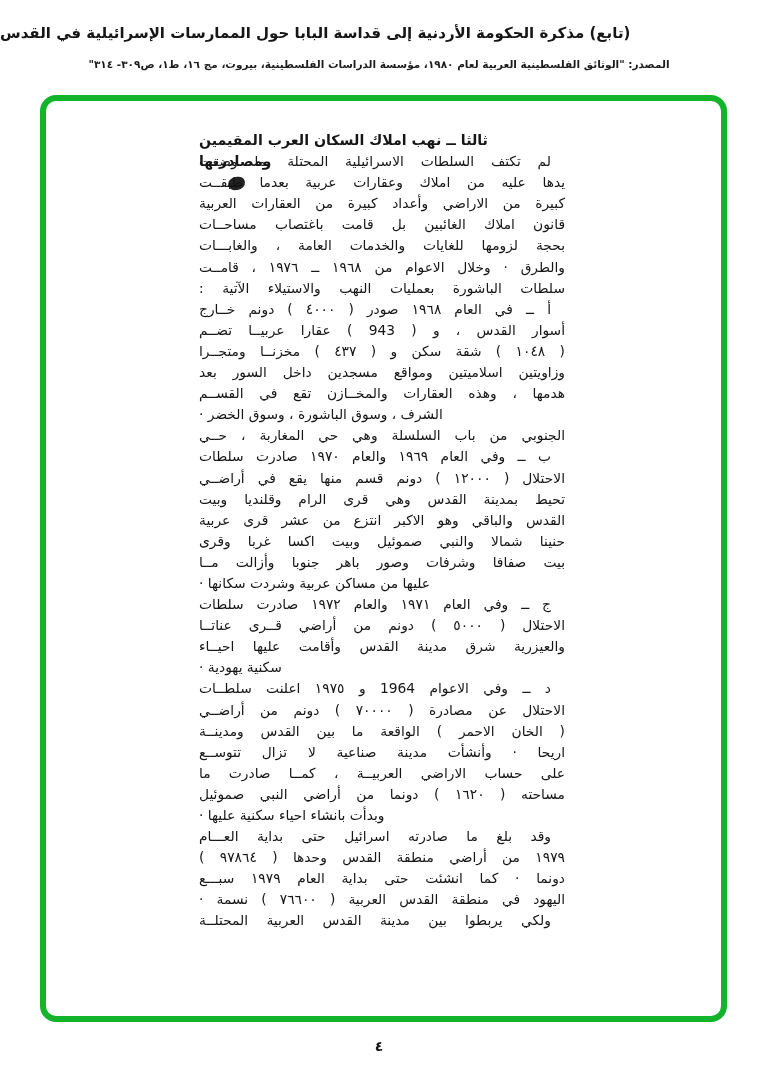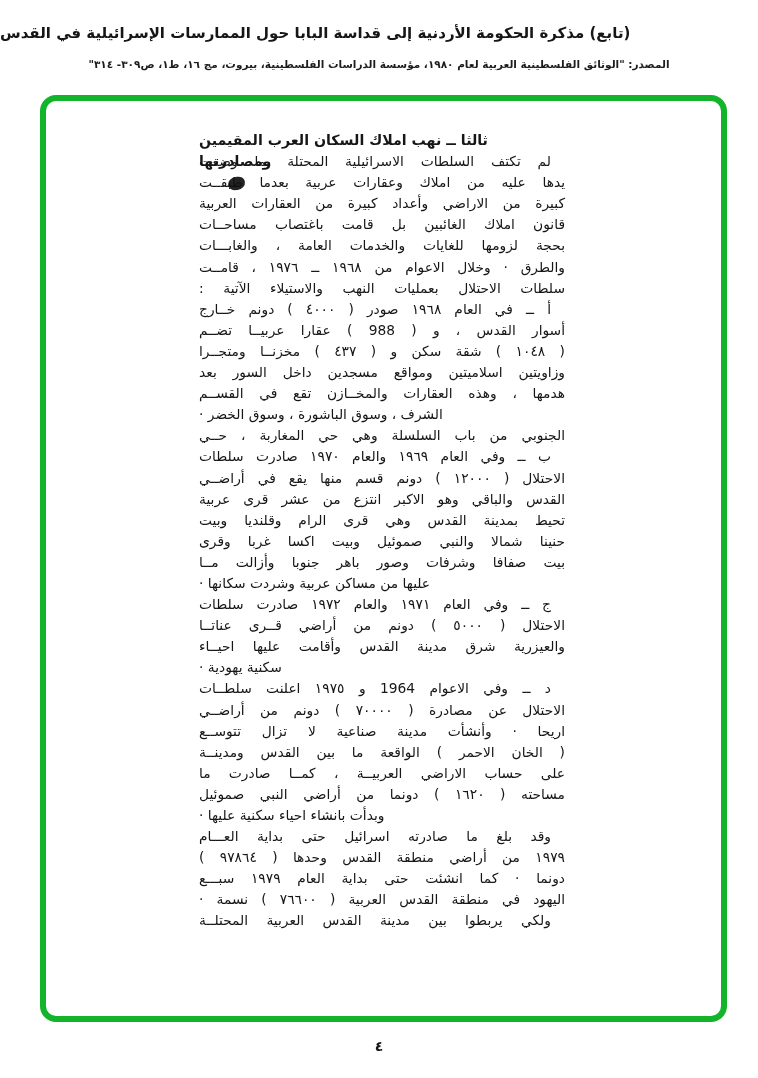--- a/index.html
+++ b/index.html
@@ -51,43 +51,43 @@
 
 <div class="text-column">
   <div class="line heading">ثالثا ــ نهب املاك السكان العرب المقيمين ومصادرتها</div>
   <div id="lines-container">
       <div class="line indent justify">لم تكتف السلطات الاسرائيلية المحتلة بما وضعت</div>
       <div class="line justify">يدها عليه من املاك وعقارات عربية بعدما طبقــت</div>
       <div class="line justify">كبيرة من الاراضي وأعداد كبيرة من العقارات العربية</div>
       <div class="line justify">قانون املاك الغائبين بل قامت باغتصاب مساحــات</div>
       <div class="line justify">بحجة لزومها للغايات والخدمات العامة ، والغابـــات</div>
       <div class="line justify">والطرق · وخلال الاعوام من ١٩٦٨ ــ ١٩٧٦ ، قامــت</div>
-      <div class="line justify">سلطات الاحتلال بعمليات النهب والاستيلاء الآتية :</div>
+      <div class="line justify">سلطات الباشورة بعمليات النهب والاستيلاء الآتية :</div>
       <div class="line indent justify">أ ــ في العام ١٩٦٨ صودر ( ٤٠٠٠ ) دونم خــارج</div>
-      <div class="line justify">أسوار القدس ، و ( 988 ) عقارا عربيــا تضــم</div>
+      <div class="line justify">أسوار القدس ، و ( 943 ) عقارا عربيــا تضــم</div>
       <div class="line justify">( ١٠٤٨ ) شقة سكن و ( ٤٣٧ ) مخزنــا ومتجــرا</div>
       <div class="line justify">وزاويتين اسلاميتين ومواقع مسجدين داخل السور بعد</div>
       <div class="line justify">هدمها ، وهذه العقارات والمخــازن تقع في القســم</div>
       <div class="line">الشرف ، وسوق الباشورة ، وسوق الخضر ·</div>
       <div class="line justify">الجنوبي من باب السلسلة وهي حي المغاربة ، حــي</div>
       <div class="line indent justify">ب ــ وفي العام ١٩٦٩ والعام ١٩٧٠ صادرت سلطات</div>
       <div class="line justify">الاحتلال ( ١٢٠٠٠ ) دونم قسم منها يقع في أراضــي</div>
+      <div class="line justify">تحيط بمدينة القدس وهي قرى الرام وقلنديا وبيت</div>
       <div class="line justify">القدس والباقي وهو الاكبر انتزع من عشر قرى عربية</div>
-      <div class="line justify">تحيط بمدينة القدس وهي قرى الرام وقلنديا وبيت</div>
       <div class="line justify">حنينا شمالا والنبي صموئيل وبيت اكسا غربا وقرى</div>
       <div class="line justify">بيت صفافا وشرفات وصور باهر جنوبا وأزالت مــا</div>
       <div class="line">عليها من مساكن عربية وشردت سكانها ·</div>
       <div class="line indent justify">ج ــ وفي العام ١٩٧١ والعام ١٩٧٢ صادرت سلطات</div>
       <div class="line justify">الاحتلال ( ٥٠٠٠ ) دونم من أراضي قــرى عناتــا</div>
       <div class="line justify">والعيزرية شرق مدينة القدس وأقامت عليها احيــاء</div>
       <div class="line">سكنية يهودية ·</div>
       <div class="line indent justify">د ــ وفي الاعوام 1964 و ١٩٧٥ اعلنت سلطــات</div>
       <div class="line justify">الاحتلال عن مصادرة ( ٧٠٠٠٠ ) دونم من أراضــي</div>
+      <div class="line justify">( الخان الاحمر ) الواقعة ما بين القدس ومدينــة</div>
       <div class="line justify">اريحا · وأنشأت مدينة صناعية لا تزال تتوســع</div>
-      <div class="line justify">( الخان الاحمر ) الواقعة ما بين القدس ومدينــة</div>
       <div class="line justify">على حساب الاراضي العربيــة ، كمــا صادرت ما</div>
       <div class="line justify">مساحته ( ١٦٢٠ ) دونما من أراضي النبي صموئيل</div>
       <div class="line">وبدأت بانشاء احياء سكنية عليها ·</div>
       <div class="line indent justify">وقد بلغ ما صادرته اسرائيل حتى بداية العـــام</div>
       <div class="line justify">١٩٧٩ من أراضي منطقة القدس وحدها ( ٩٧٨٦٤ )</div>
       <div class="line justify">دونما · كما انشئت حتى بداية العام ١٩٧٩ سبـــع</div>
       <div class="line justify">اليهود في منطقة القدس العربية ( ٧٦٦٠٠ ) نسمة ·</div>
       <div class="line indent justify">ولكي يربطوا بين مدينة القدس العربية المحتلــة</div>
     </div>
 </div>

